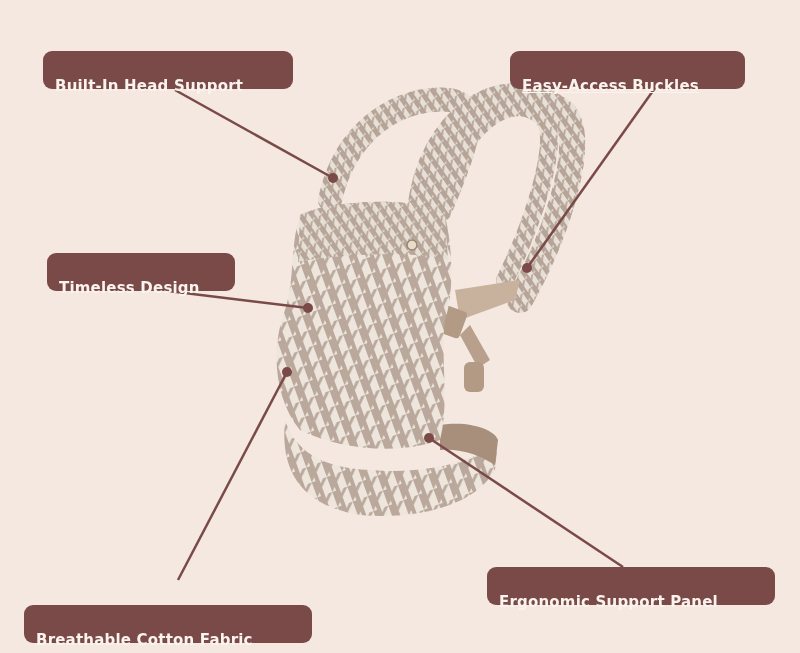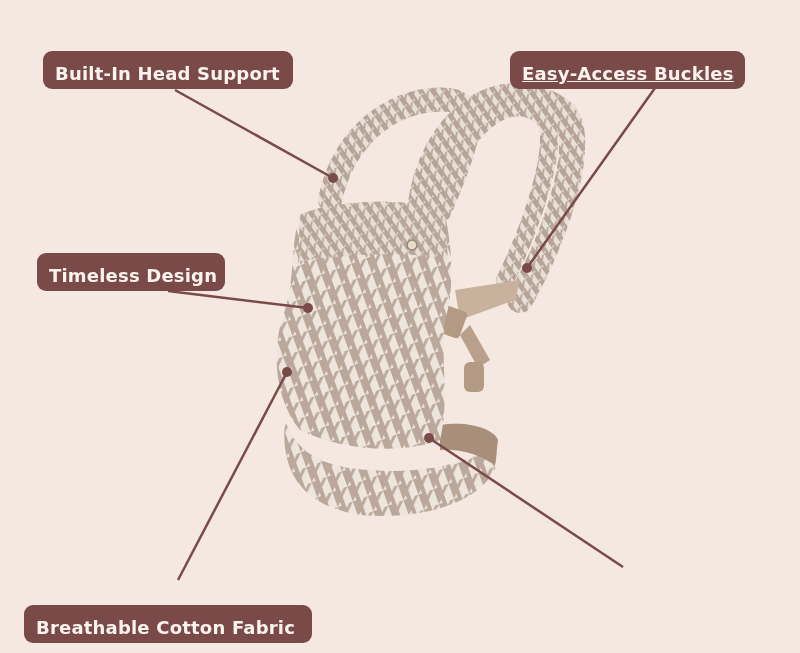--- a/index.html
+++ b/index.html
@@ -1,18 +1,18 @@
 <!DOCTYPE html>
 <html><head>
 <meta charset="utf-8">
 <style>
   html,body{margin:0;padding:0;}
   body{width:800px;height:653px;background:#f5e8e0;position:relative;overflow:hidden;font-family:"DejaVu Sans","Liberation Sans",sans-serif;}
   .stage{position:absolute;left:0;top:0;width:800px;height:653px;}
-  .label{position:absolute;background:#7a4a48;color:#fbf3ee;border-radius:9px;font-weight:bold;font-size:18px;line-height:38px;height:38px;padding:4px 12px;white-space:nowrap;box-sizing:border-box;letter-spacing:0.2px;}
+  .label{position:absolute;background:#7a4a48;color:#fbf3ee;border-radius:9px;font-weight:bold;font-size:15px;line-height:38px;height:38px;padding:16px 12px;white-space:nowrap;box-sizing:border-box;letter-spacing:0.2px;}
   svg.art{position:absolute;left:0;top:0;}
 </style>
 </head>
 <body>
 
 <div class="stage">
 
   <svg class="art" width="800" height="653" viewBox="0 0 800 653">
     <defs>
       <pattern id="hound" x="0" y="0" width="16" height="16" patternUnits="userSpaceOnUse" patternTransform="rotate(-20)">
@@ -58,15 +58,16 @@
       <circle cx="308" cy="308" r="5" stroke="none"></circle>
       <line x1="178" y1="580" x2="287" y2="372"></line>
       <circle cx="287" cy="372" r="5" stroke="none"></circle>
       <line x1="623" y1="567" x2="429" y2="438"></line>
       <circle cx="429" cy="438" r="5" stroke="none"></circle>
     </g>
   </svg>
 
   <div class="label" style="left:43px;top:51px;width:250px;">Built-In Head Support</div>
   <div class="label" style="left:510px;top:51px;width:235px;text-decoration:underline;">Easy-Access Buckles</div>
-  <div class="label" style="left:37px;top:253px;width:188px;">Timeless Design</div>
+  <div class="label" style="left:47px;top:253px;width:188px;">Timeless Design</div>
   <div class="label" style="left:24px;top:580px;width:288px;margin-top:25px;">Breathable Cotton Fabric</div>
+  <div class="label" style="left:487px;top:567px;width:288px;">Ergonomic Support Panel</div>
 </div>
 
 </body></html>

